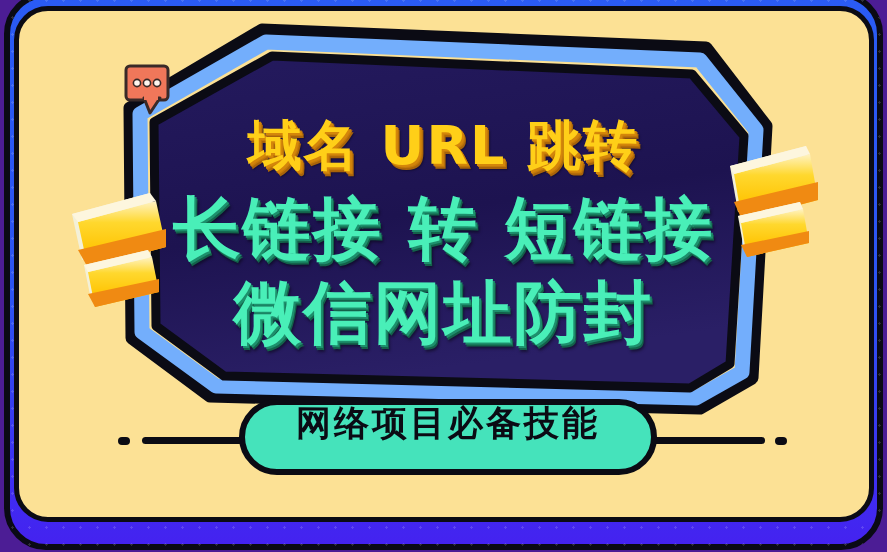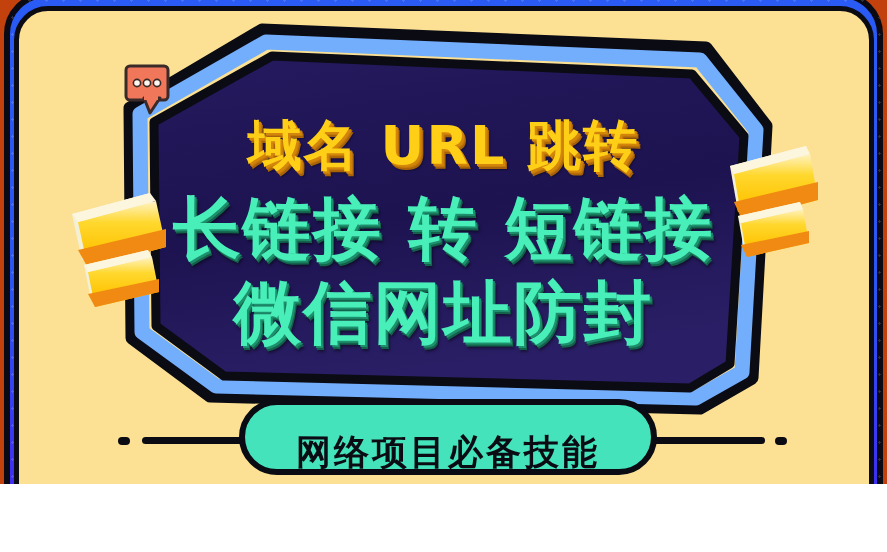--- a/index.html
+++ b/index.html
@@ -8,23 +8,23 @@
     padding: 0;
     background: #ffffff;
   }
   body {
     font-family: "DejaVu Sans", "Liberation Sans", sans-serif;
   }
 
   .poster {
     position: relative;
     width: 887px;
-    height: 484px;
+    height: 552px;
     overflow: hidden;
-    background: #c2410c;
+    background: #4c1d95;
   }
 
   
   .outer-plate {
     position: absolute;
     left: 4px;
     top: -8px;
     width: 879px;
     height: 558px;
     border-radius: 42px;
@@ -138,21 +138,21 @@
     position: absolute;
     left: 239px;
     top: 399px;
     width: 418px;
     height: 76px;
     border-radius: 40px;
     background: #45e3bb;
     border: 6px solid #0b0b14;
     box-sizing: border-box;
     display: flex;
-    align-items: flex-end;
+    align-items: flex-start;
     justify-content: center;
   }
   .pill-label {
     font-family: "DejaVu Serif", "Liberation Serif", serif;
     font-weight: bold;
     font-size: 35px;
     letter-spacing: 3px;
     color: #0b0b14;
     white-space: nowrap;
     line-height: 1;

